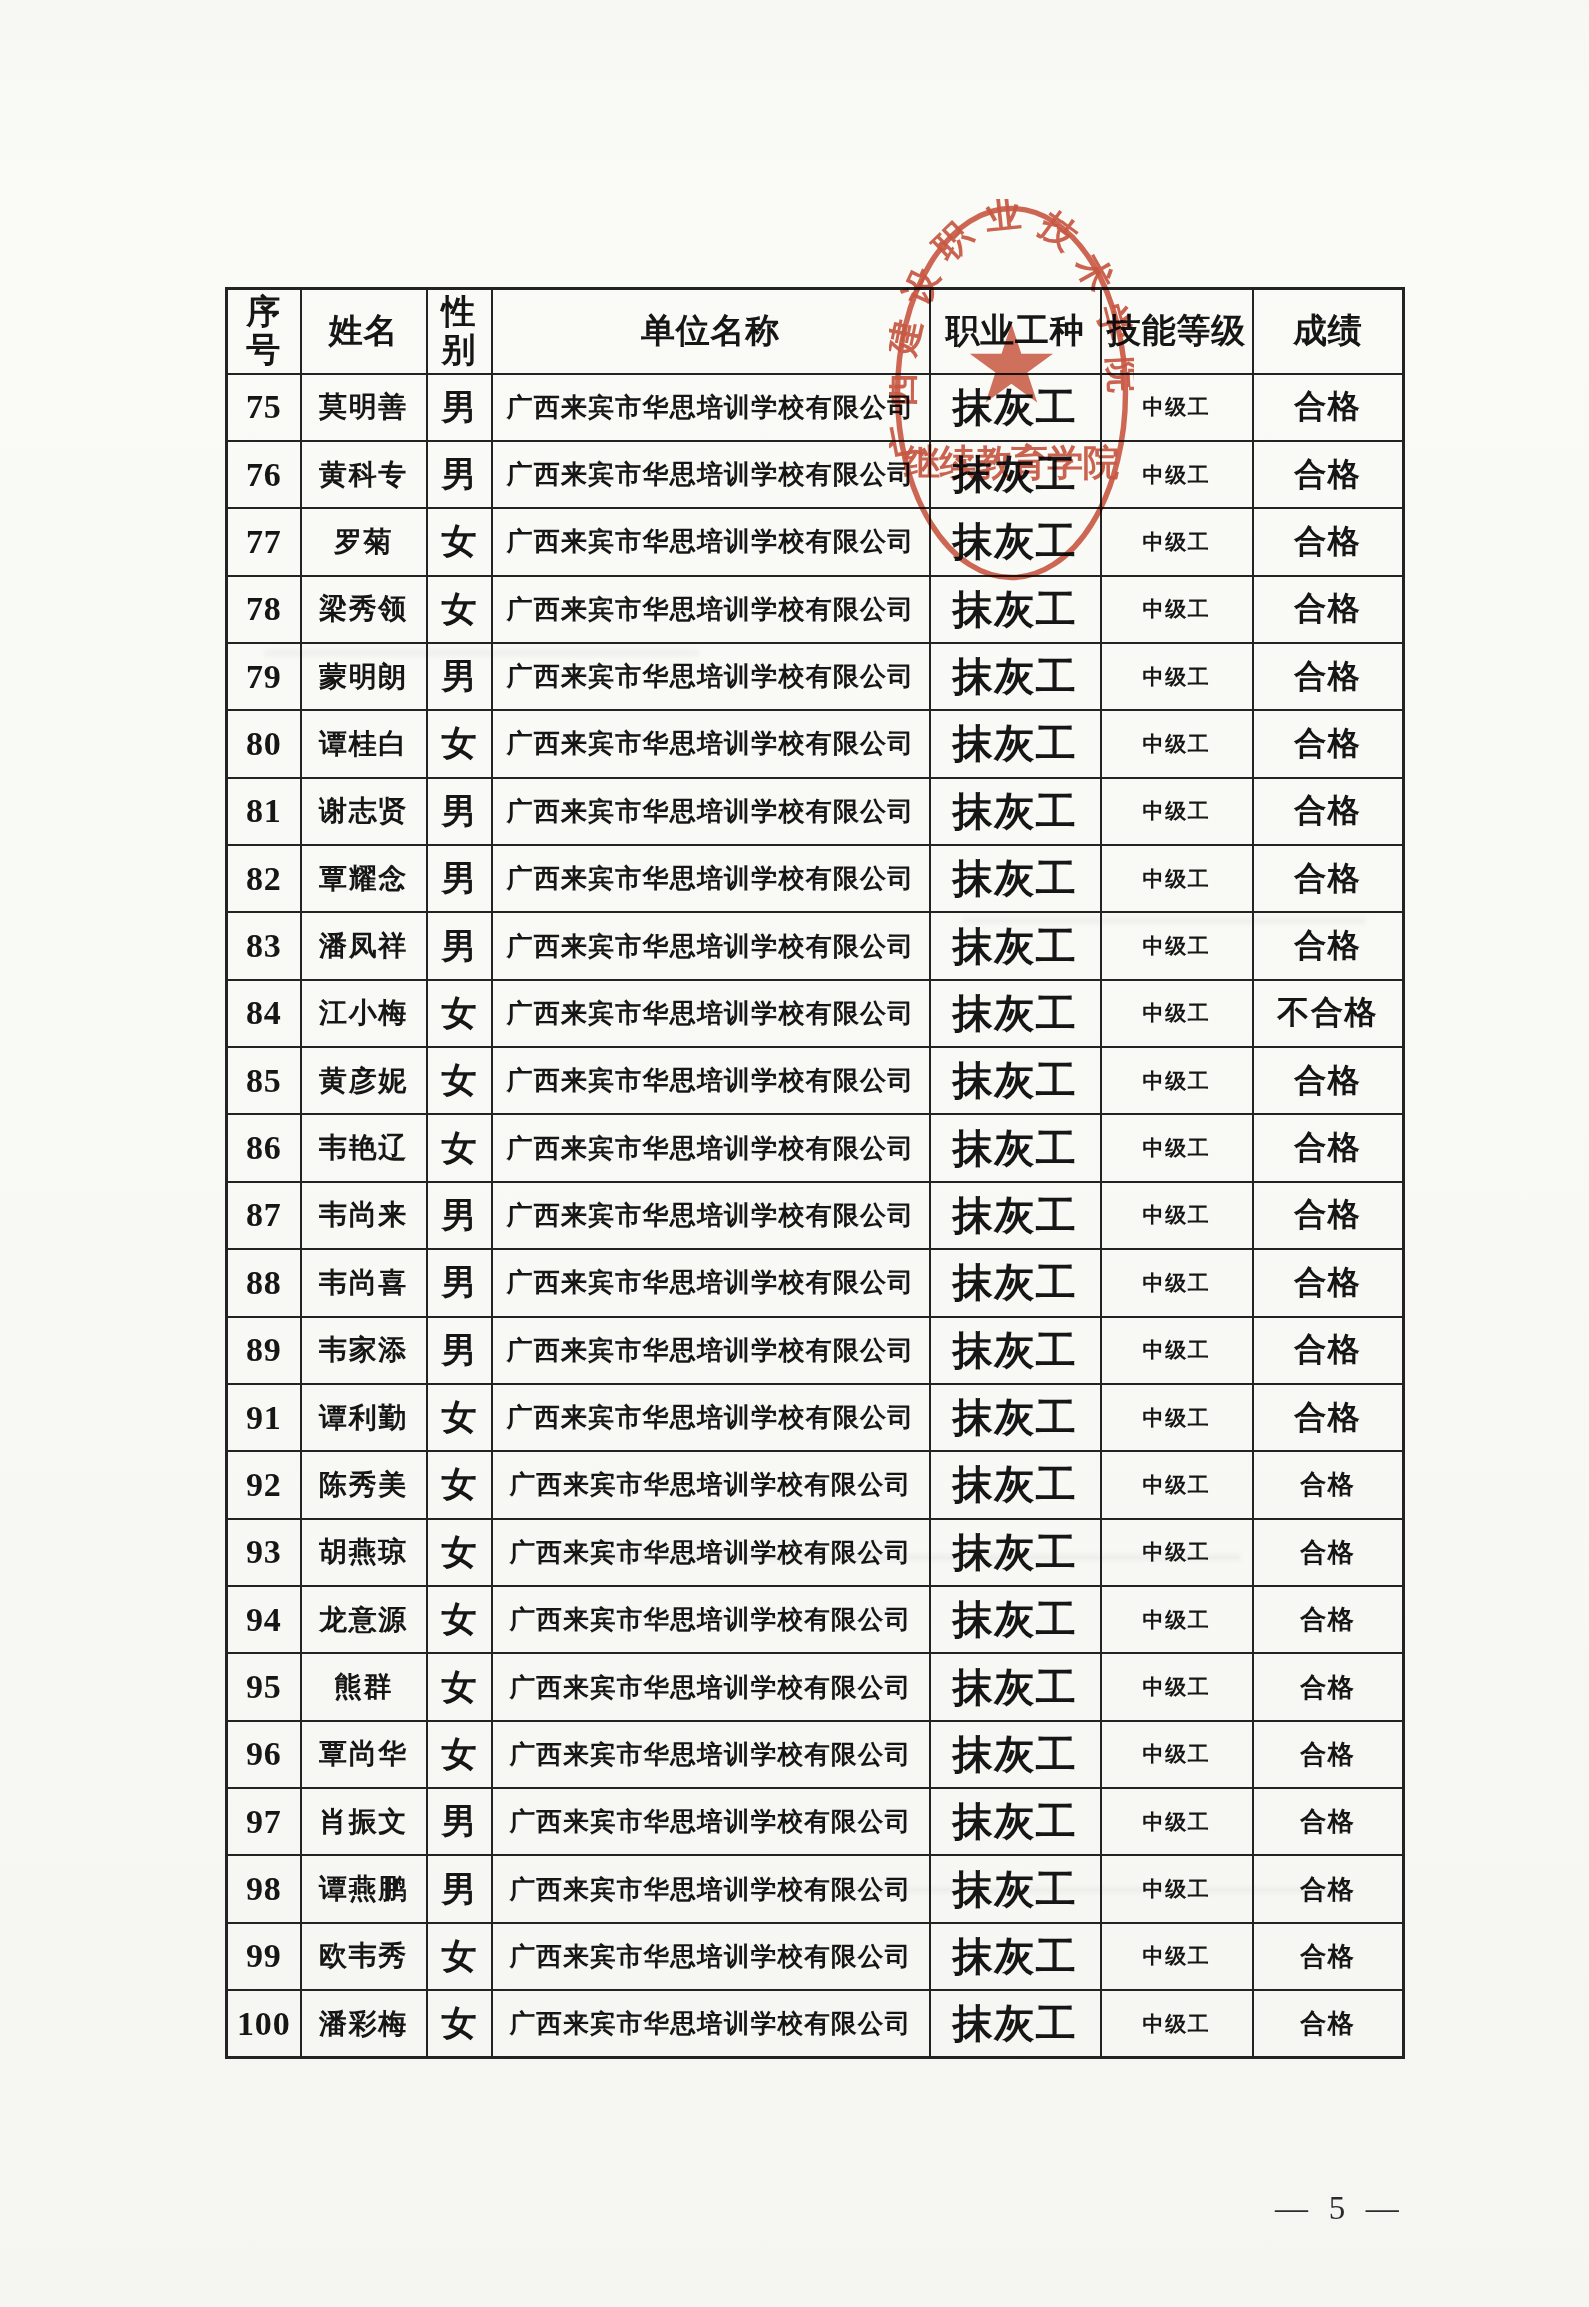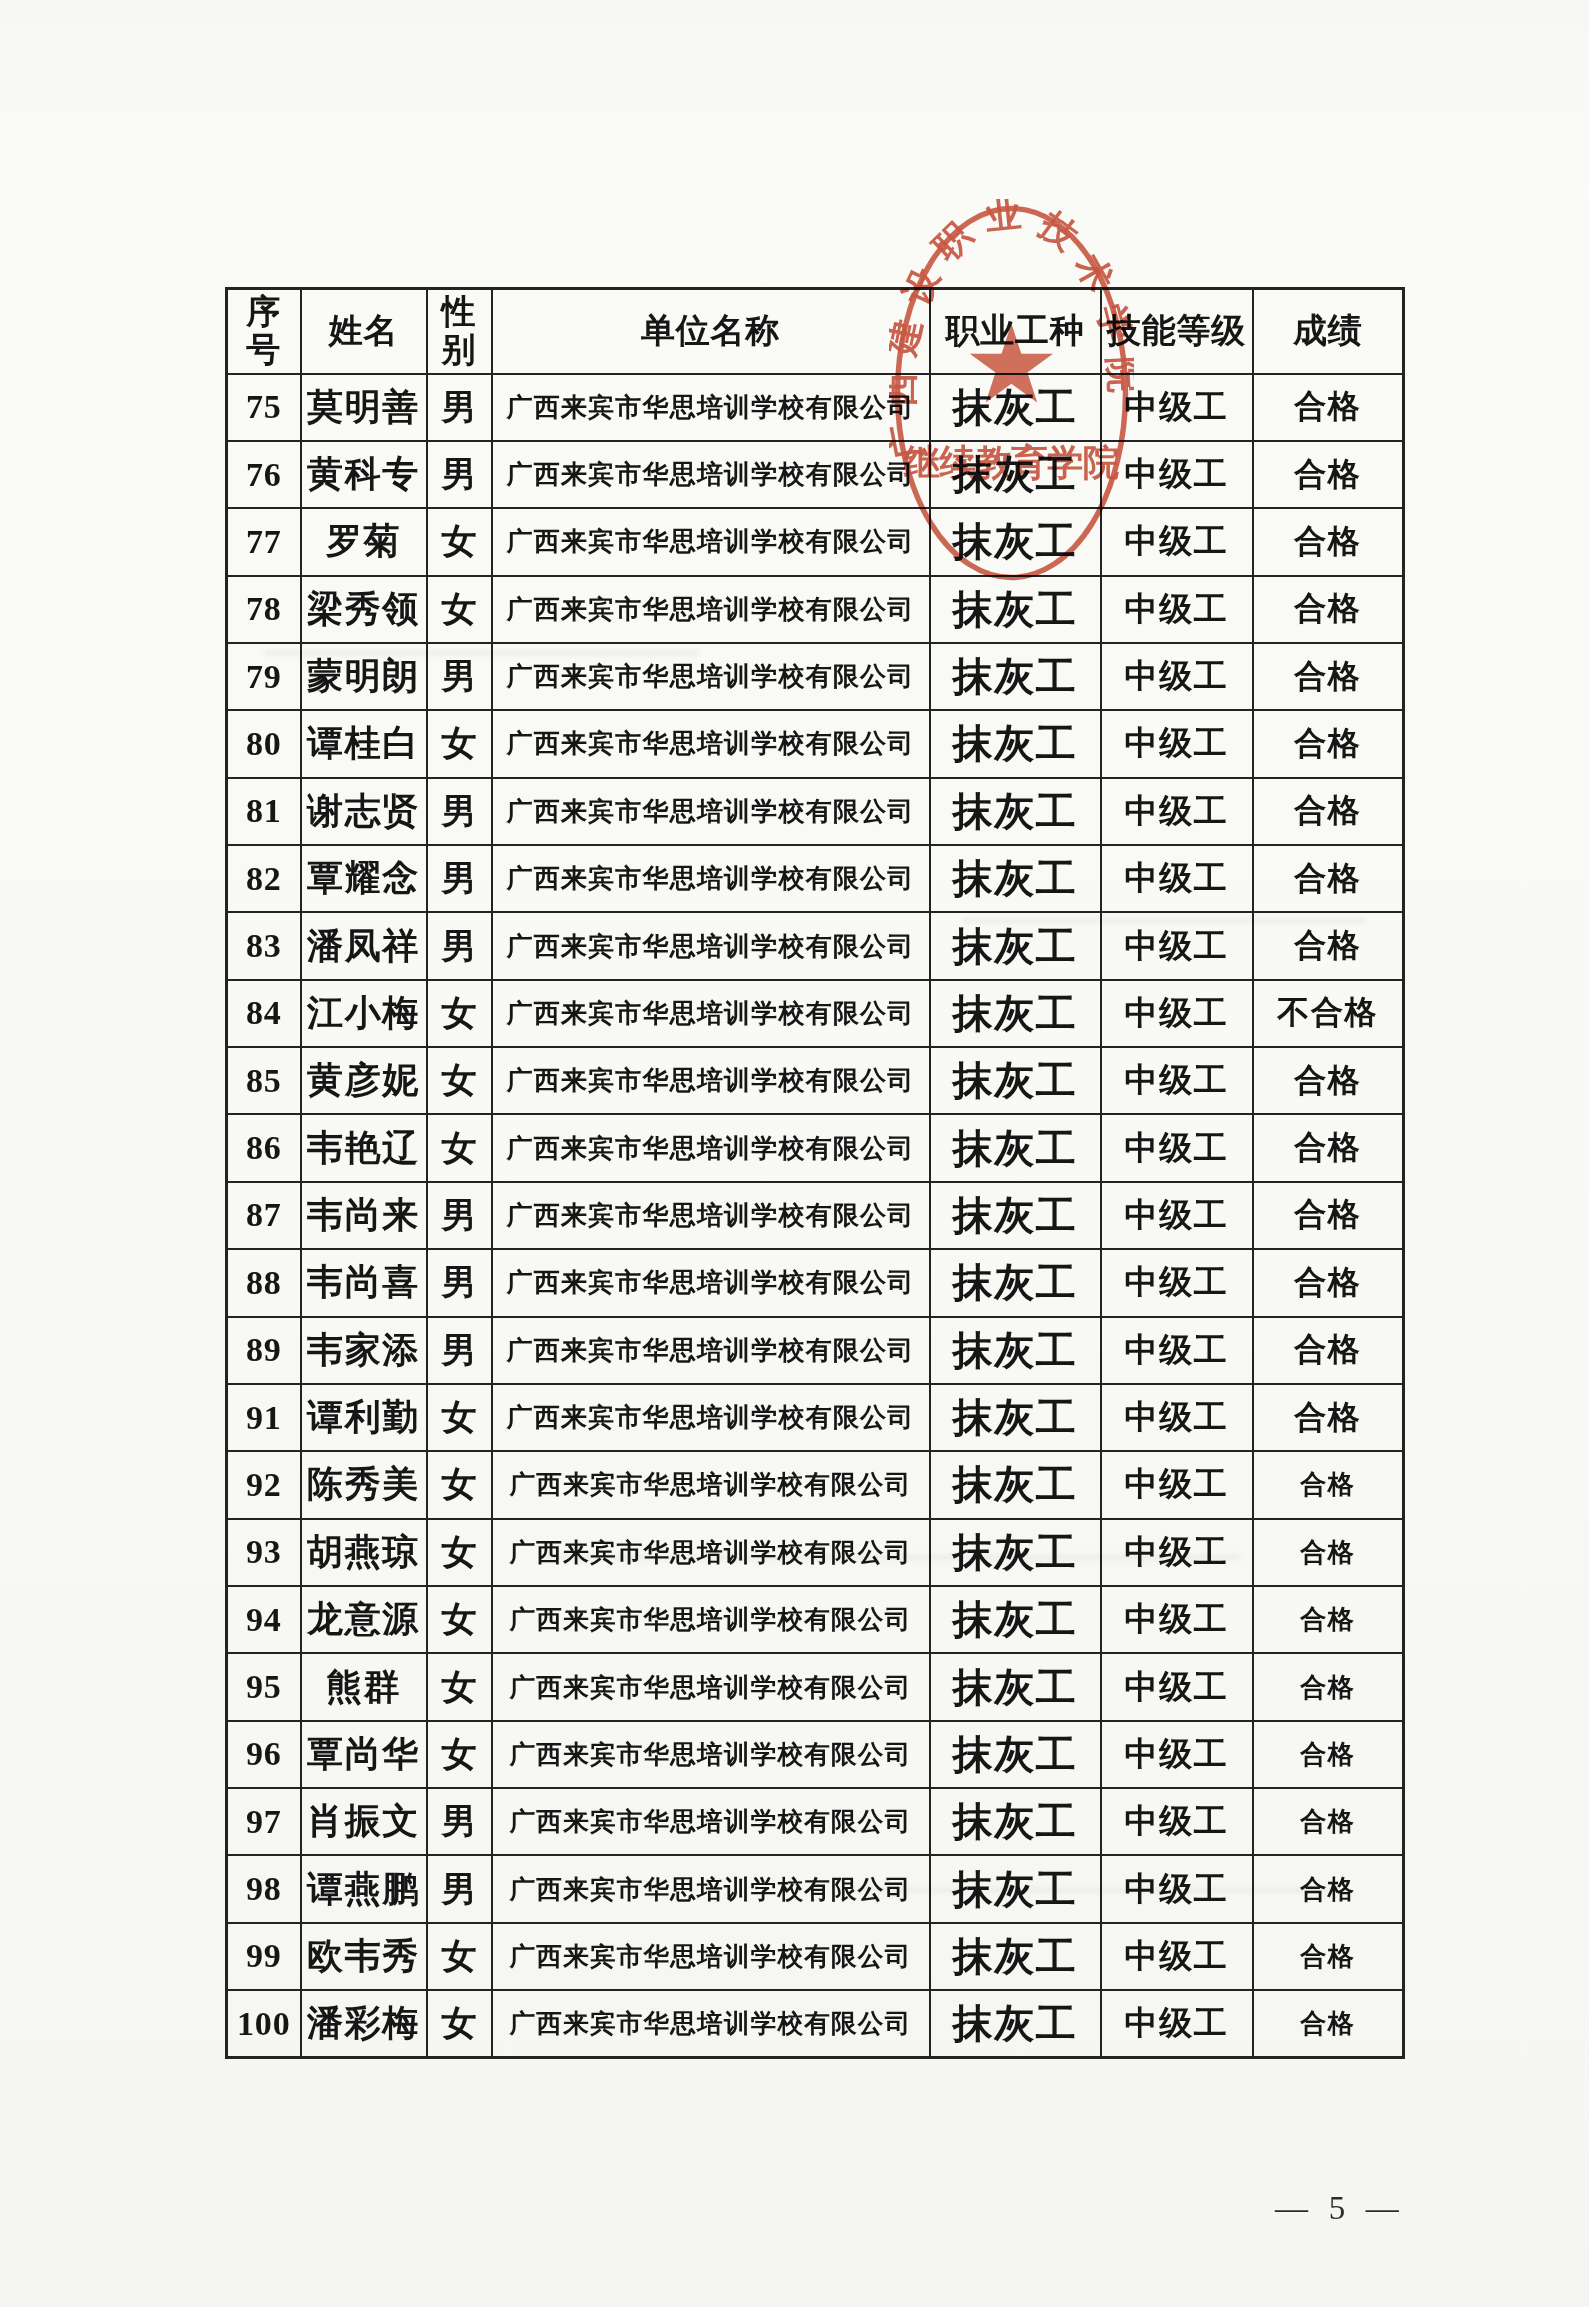--- a/index.html
+++ b/index.html
@@ -29,25 +29,25 @@
   th{
     font-size:34px;font-weight:700;line-height:1.12;
     padding:0 4.7px;text-align:center;vertical-align:middle;
     letter-spacing:0.8px;
   }
   td{
     text-align:center;vertical-align:middle;
     padding:0 3.1px;font-weight:600;
   }
   td.c-no{font-size:34px;letter-spacing:0.8px;}
-  td.c-name{font-size:36px;letter-spacing:1.6px;}
+  td.c-name{font-size:28px;letter-spacing:1.6px;}
   td.c-gender{font-size:35px;}
   td.c-company{font-size:26px;letter-spacing:1.2px;}
   td.c-trade{font-size:40px;letter-spacing:1.6px;}
-  td.c-level{font-size:33px;letter-spacing:1.6px;}
+  td.c-level{font-size:21px;letter-spacing:1.6px;}
   td.c-result{font-size:32px;letter-spacing:1.6px;}
   tr.small td.c-result{font-size:26px;}
   tr.small td.c-company{font-size:25.6px;}
   .stamp{
     position:absolute;left:889px;top:199px;width:245px;height:388px;
     mix-blend-mode:multiply;opacity:0.85;
     pointer-events:none;
   }
   .footer-page{
     position:absolute;left:1251px;top:2190px;width:178px;

